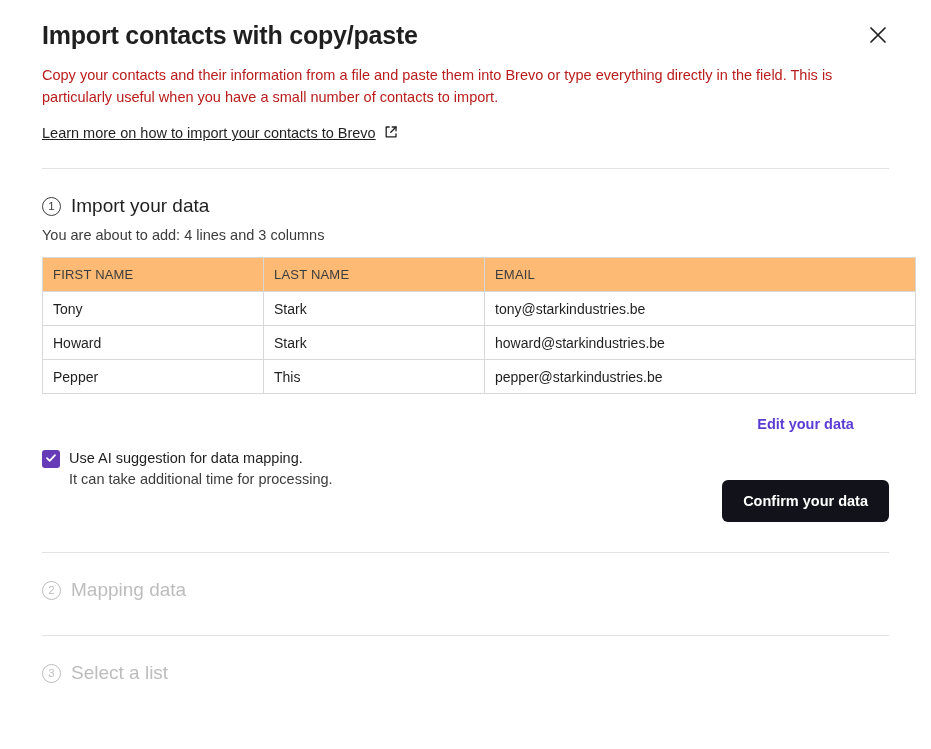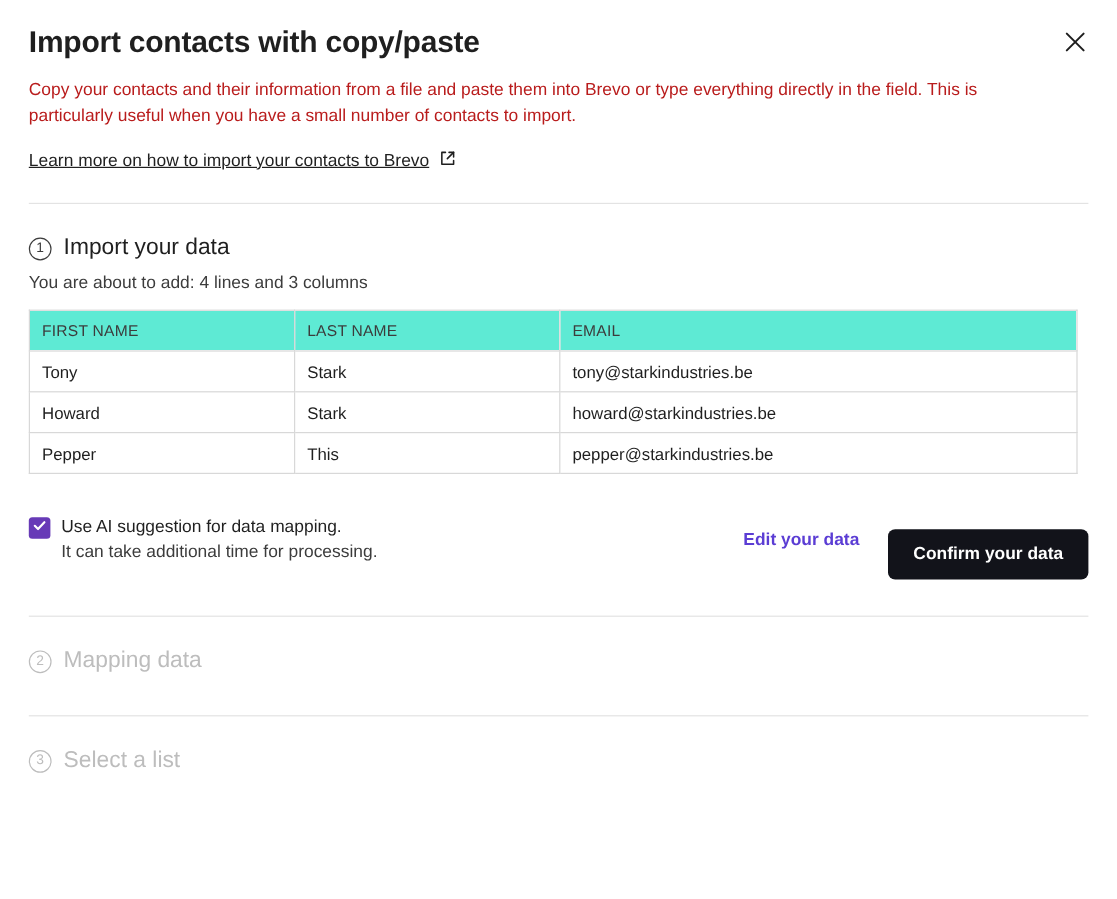--- a/index.html
+++ b/index.html
@@ -12,21 +12,21 @@
     background: #ffffff;
     font-family: "Liberation Sans", sans-serif;
     color: #1f1f1f;
     overflow: hidden;
   }
   .dialog {
     position: relative;
     width: 931px;
     height: 710px;
     box-sizing: border-box;
-    padding: 0 24px;
+    padding: 0 42px;
   }
   .dialog-header {
     display: flex;
     align-items: flex-start;
     justify-content: space-between;
     padding-top: 18px;
   }
   .dialog-title {
     font-size: 25px;
     font-weight: bold;
@@ -122,21 +122,21 @@
     text-align: left;
     font-weight: normal;
     font-size: 14px;
     padding: 8px 10px;
     height: 17px;
     color: #1f1f1f;
     overflow: hidden;
     white-space: nowrap;
   }
   table.data-table th {
-    background: #5eead4;
+    background: #fdba74;
     color: #3c3c3c;
     font-size: 13px;
     letter-spacing: 0.2px;
   }
   table.data-table col.c1 { width: 221px; }
   table.data-table col.c2 { width: 221px; }
   table.data-table col.c3 { width: 431px; }
   .actions-row {
     display: flex;
     align-items: center;
@@ -165,20 +165,21 @@
     line-height: 21px;
     color: #1f1f1f;
   }
   .ai-labels .secondary {
     color: #3c3c3c;
   }
   .buttons {
     display: flex;
     align-items: center;
     gap: 24px;
+    flex-direction: column;
   }
   .link-button {
     background: none;
     border: none;
     color: #5b3dd4;
     font-size: 14.5px;
     font-weight: bold;
     cursor: pointer;
     padding: 0;
     font-family: "Liberation Sans", sans-serif;

